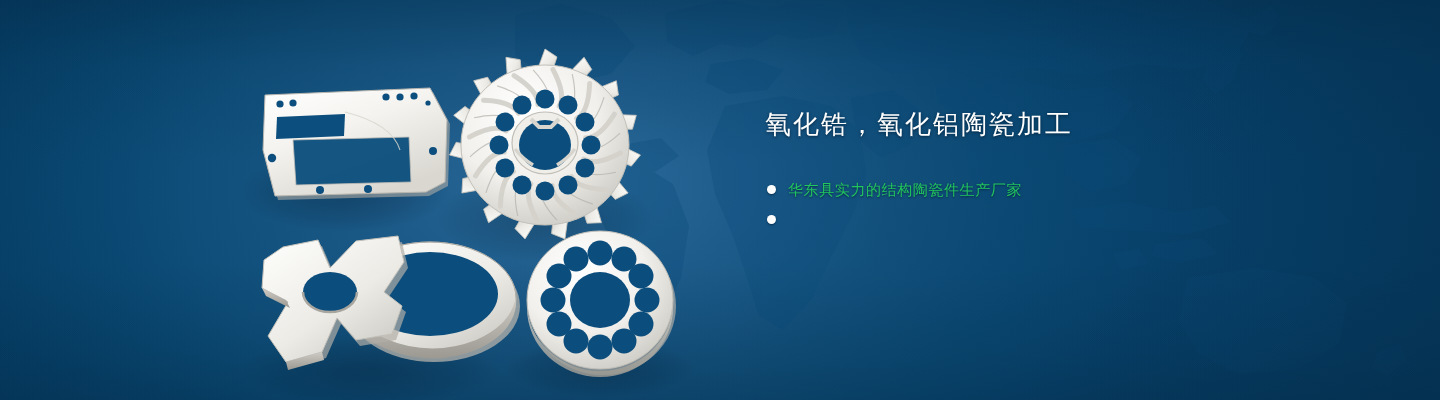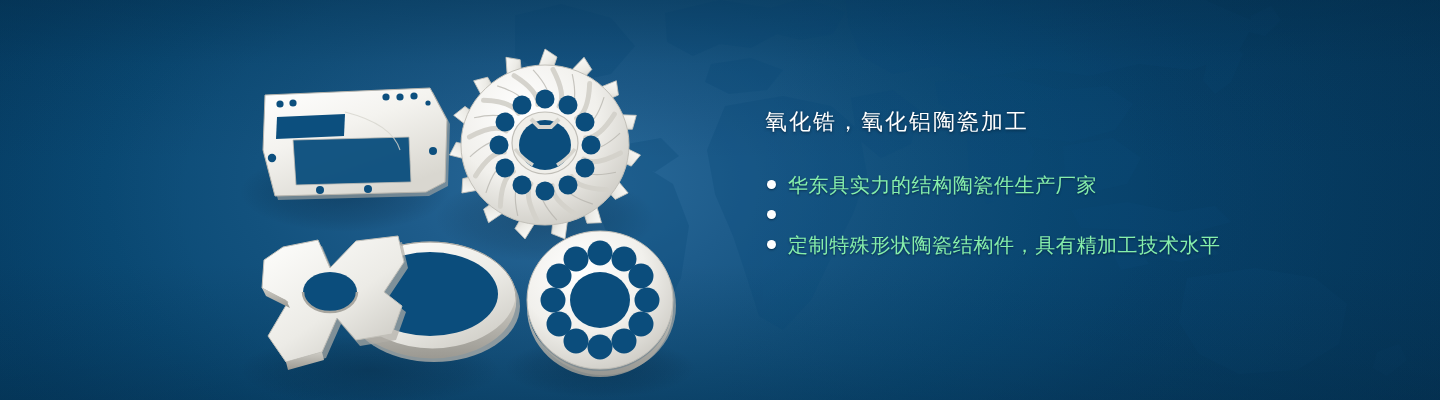--- a/index.html
+++ b/index.html
@@ -60,21 +60,21 @@
   .products svg{width:100%;height:100%;display:block;}
 
   
   .copy{
     position:absolute;
     left:765px; top:108px;
     width:620px;
   }
   .headline{
     margin:0;
-    font-size:22px;
+    font-size:26px;
     font-weight:400;
     letter-spacing:2px;
     color:#ffffff;
     line-height:1.25;
     text-shadow:0 1px 3px rgba(2,26,46,.75);
     white-space:nowrap;
   }
   .bullets{
     list-style:none;
     margin:38px 0 0 2px;
@@ -88,22 +88,22 @@
   }
   .dot{
     flex:0 0 auto;
     width:9px;height:9px;
     border-radius:50%;
     background:#ffffff;
     margin-right:12px;
     box-shadow:0 1px 2px rgba(2,26,46,.6);
   }
   .btext{
-    font-size:20px;
-    color:#86efac;
+    font-size:15px;
+    color:#22c55e;
     letter-spacing:.6px;
     line-height:22px;
     white-space:nowrap;
     text-shadow:0 1px 2px rgba(2,26,46,.7);
   }
 </style>
 </head>
 <body>
 
 <div class="banner">
@@ -328,20 +328,16 @@
     <h1 class="headline">氧化锆，氧化铝陶瓷加工</h1>
 
     <ul class="bullets">
       <li class="bullet">
         <span class="dot"></span>
         <span class="btext">华东具实力的结构陶瓷件生产厂家</span>
       </li>
       <li class="bullet">
         <span class="dot"></span>
       </li>
-      <li class="bullet">
-        <span class="dot"></span>
-        <span class="btext">定制特殊形状陶瓷结构件，具有精加工技术水平</span>
-      </li>
     </ul>
   </div>
 
 </div>
 
 </body></html>

